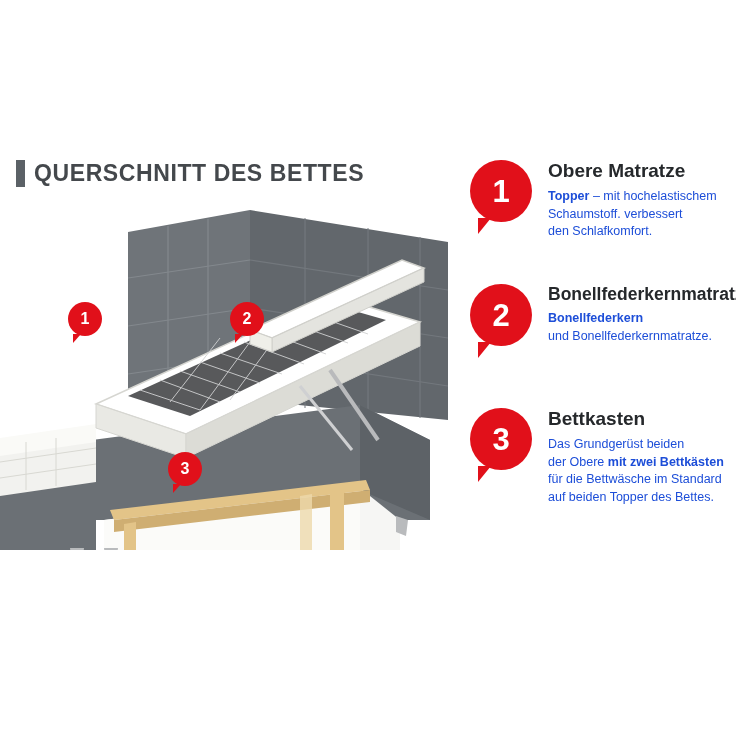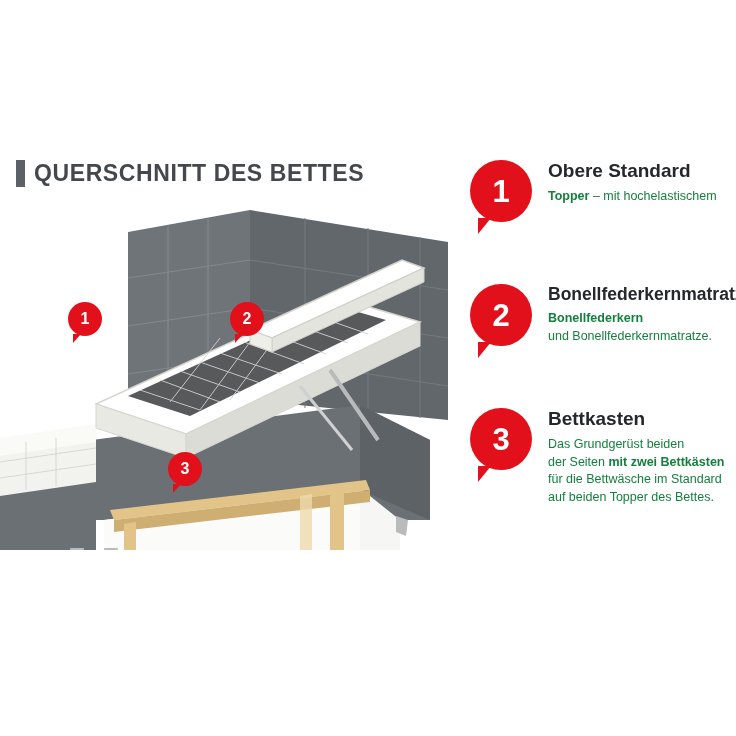--- a/index.html
+++ b/index.html
@@ -98,21 +98,21 @@
     font-size: 19px;
     font-weight: bold;
     color: #25282b;
     margin: 0 0 6px 0;
     line-height: 1.15;
     white-space: nowrap;
   }
   .legend-head.small { font-size: 17.5px; }
   .legend-text {
     font-size: 12.5px;
-    color: #15803d;
+    color: #1d4ed8;
     line-height: 1.42;
   }
   .legend-text b { font-weight: bold; }
 
   
   .marker {
     position: absolute;
     width: 34px;
     height: 34px;
     background: #e1101a;
@@ -230,23 +230,25 @@
     <div class="marker m1">1</div>
     <div class="marker m2">2</div>
     <div class="marker m3">3</div>
   </div>
 
   <div class="legend">
 
     <div class="legend-item">
       <div class="bubble">1</div>
       <div class="legend-body">
-        <div class="legend-head">Obere Standard</div>
+        <div class="legend-head">Obere Matratze</div>
         <div class="legend-text">
             <div><b>Topper</b><span> – mit hochelastischem</span></div>
+            <div><span>Schaumstoff. verbessert</span></div>
+            <div><span>den Schlafkomfort.</span></div>
           </div>
       </div>
     </div>
 
     <div class="legend-item">
       <div class="bubble">2</div>
       <div class="legend-body">
         <div class="legend-head small">Bonellfederkernmatratze</div>
         <div class="legend-text">
             <div><b>Bonellfederkern</b></div>
@@ -254,21 +256,21 @@
           </div>
       </div>
     </div>
 
     <div class="legend-item">
       <div class="bubble">3</div>
       <div class="legend-body">
         <div class="legend-head">Bettkasten</div>
         <div class="legend-text">
             <div><span>Das Grundgerüst beiden</span></div>
-            <div><span>der Seiten </span><b>mit zwei Bettkästen</b></div>
+            <div><span>der Obere </span><b>mit zwei Bettkästen</b></div>
             <div><span>für die Bettwäsche im Standard</span></div>
             <div><span>auf beiden Topper des Bettes.</span></div>
           </div>
       </div>
     </div>
 
   </div>
 </div>
 
 </body></html>

